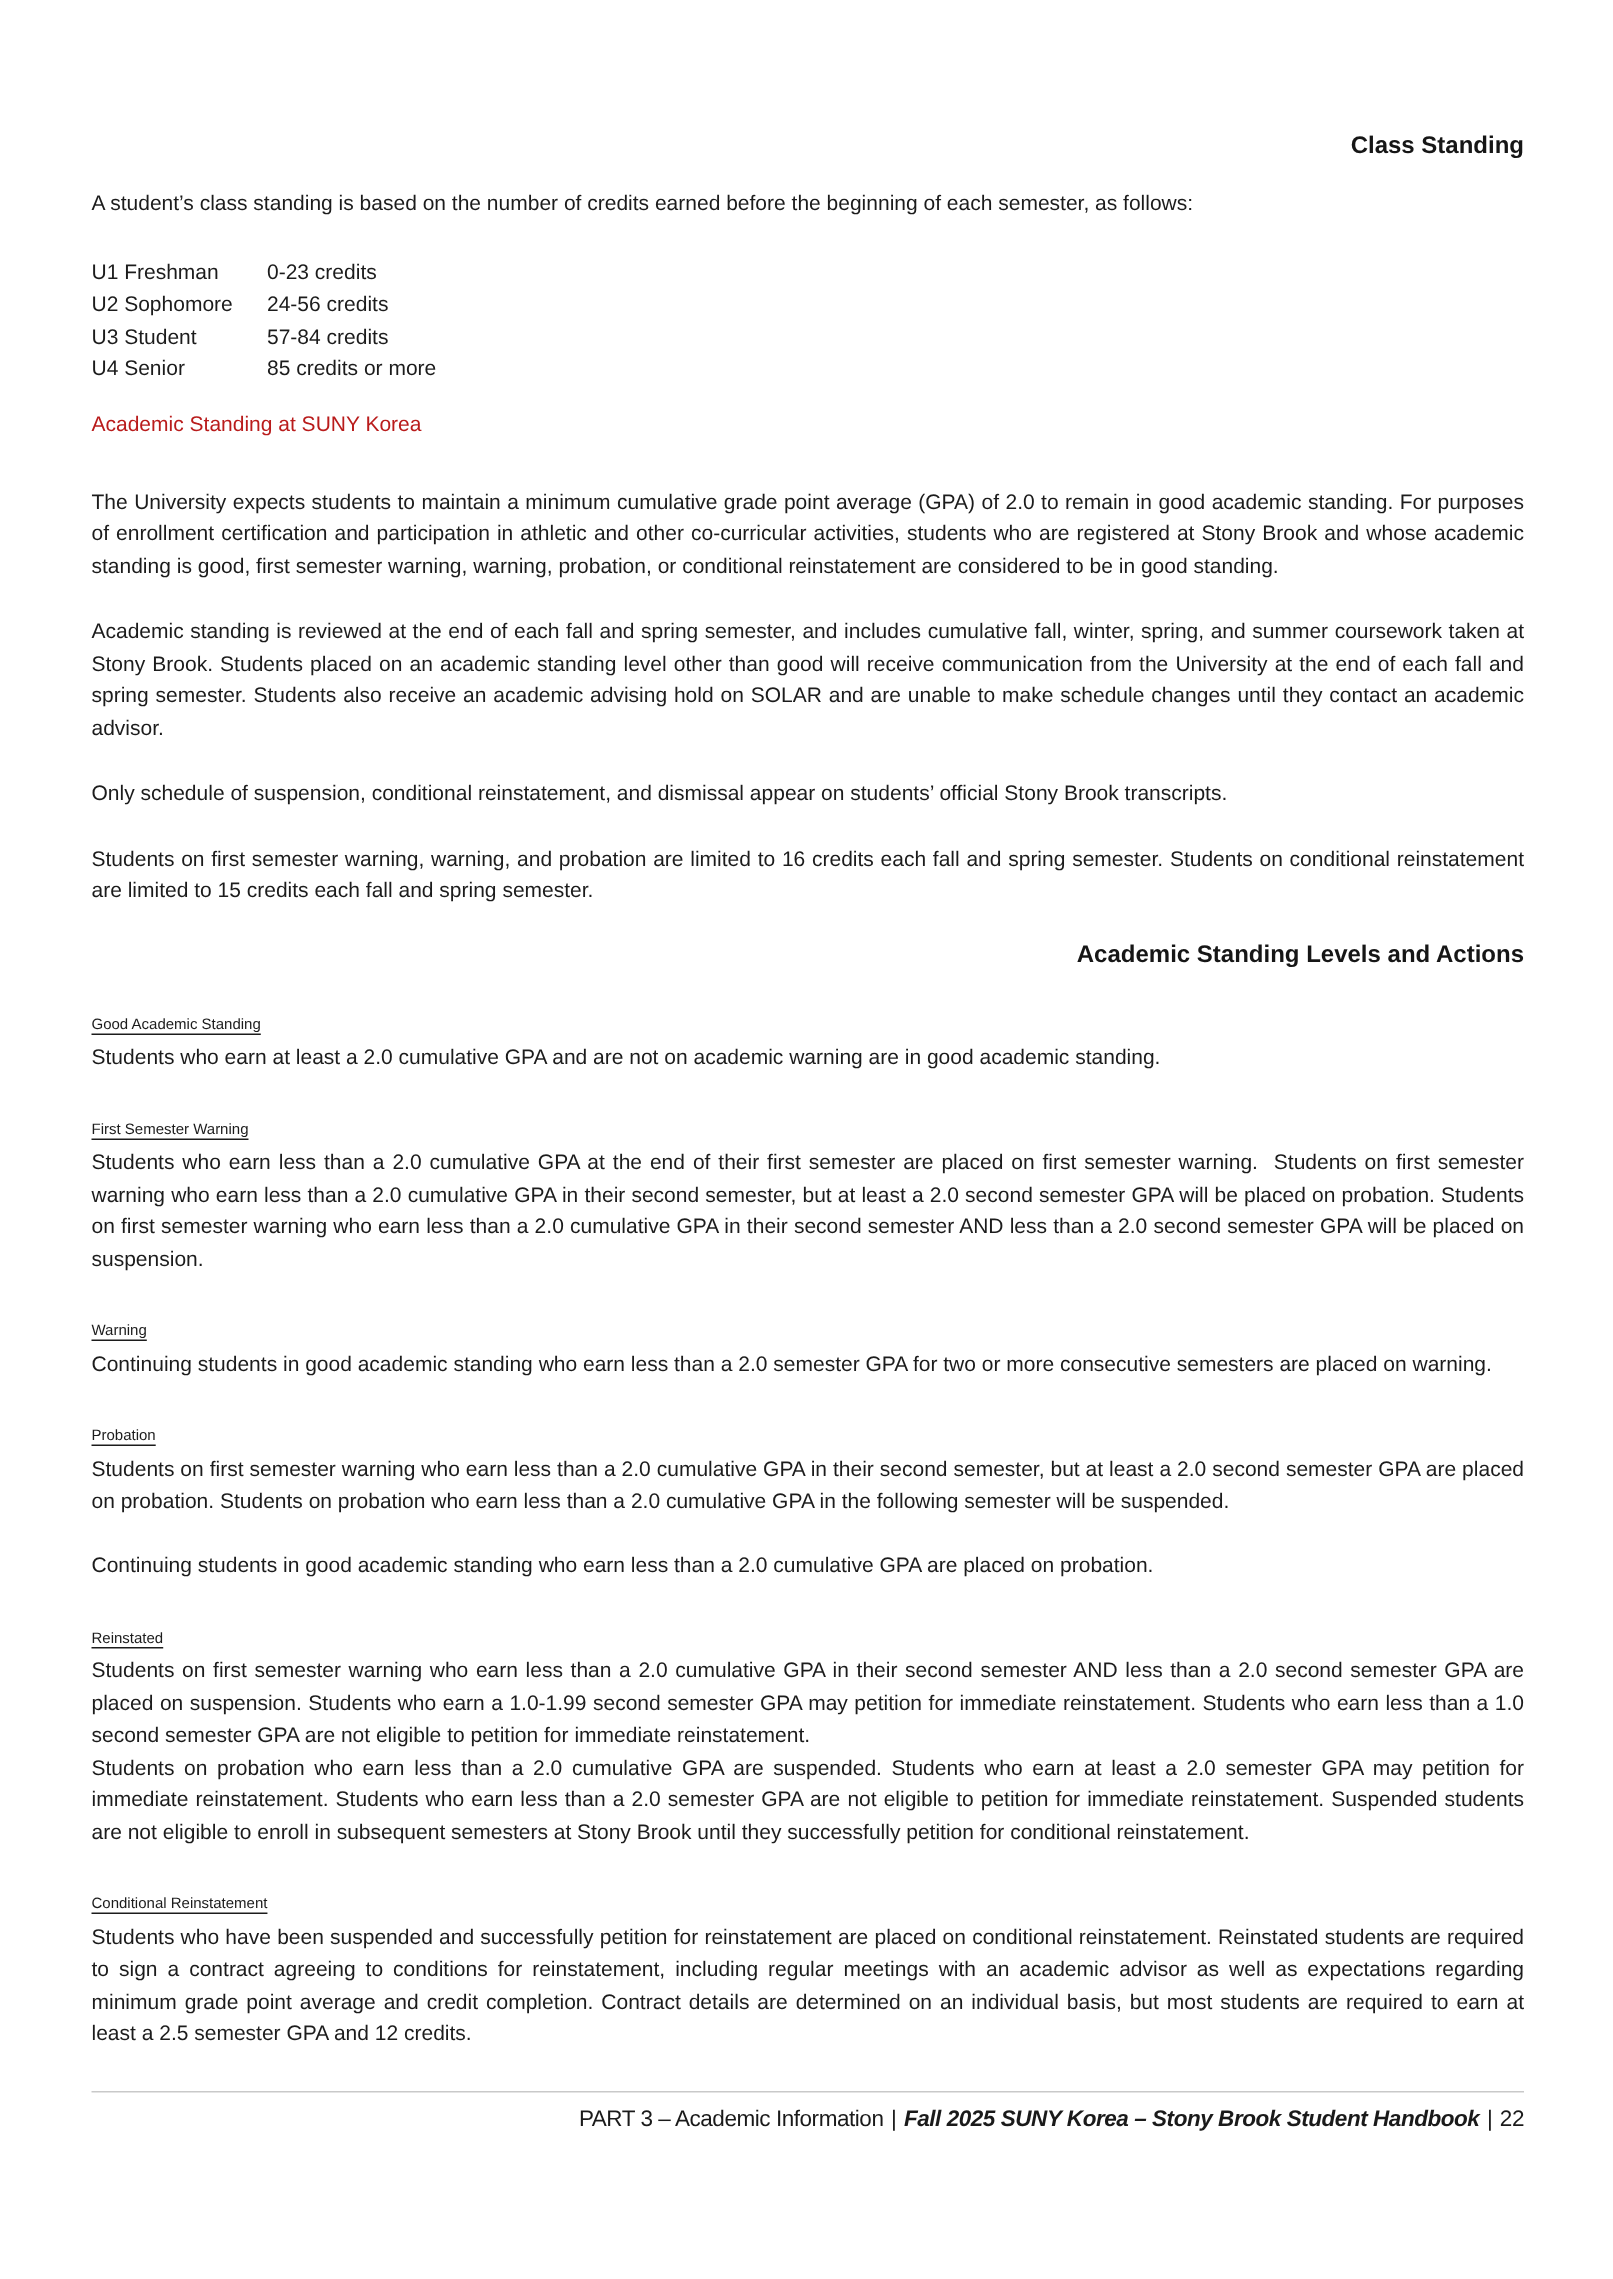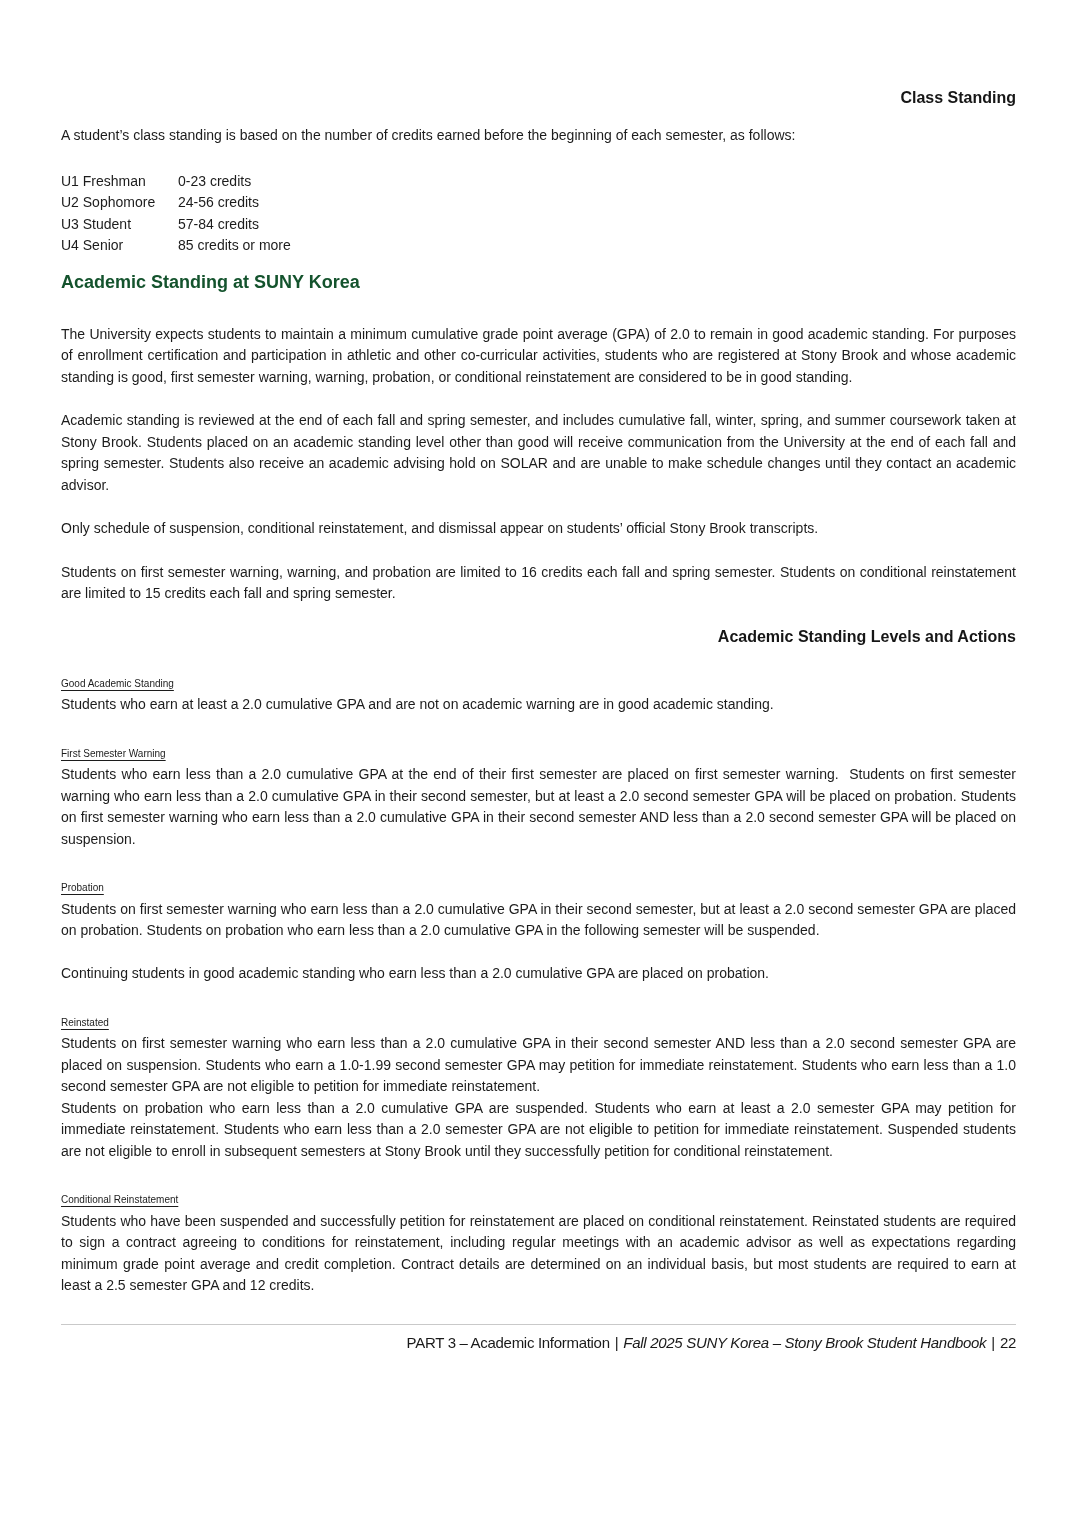--- a/index.html
+++ b/index.html
@@ -28,23 +28,23 @@
     line-height: 21.5px;
     margin: 0 0 22px 0;
     text-align: justify;
     white-space: pre-wrap;
   }
   .intro { margin-bottom: 24px; }
   .cs-list { margin: 0 0 13px 0; }
   .cs-row { font-size: 14px; line-height: 21.5px; }
   .cs-label { display: inline-block; width: 117px; }
   .h-sub {
-    font-size: 18px;
-    font-weight: bold;
-    color: #14532d;
+    font-size: 14px;
+    font-weight: normal;
+    color: #b91c1c;
     line-height: 24px;
     margin: 0 0 30px 0;
   }
   .level { margin: 0 0 27px 0; }
   .level:last-of-type { margin-bottom: 0; }
   .level-title {
     font-size: 10px;
     line-height: 21.5px;
     text-decoration: underline;
     text-underline-offset: 3px;
@@ -63,21 +63,21 @@
   }
   .footer-text {
     margin-top: 9px;
     text-align: right;
     font-size: 15px;
     letter-spacing: -0.3px;
     color: #1a1a1a;
     line-height: 18px;
   }
   .footer-text .sep { margin: 0 5px; }
-  .footer-text .handbook { font-style: italic; }
+  .footer-text .handbook { font-style: italic; font-weight: bold; }
 </style>
 </head>
 <body>
 
 <div class="page">
 
   <div class="h-bold">Class Standing</div>
 
   <div class="para intro">A student’s class standing is based on the number of credits earned before the beginning of each semester, as follows:</div>
 
@@ -111,20 +111,24 @@
   <div class="level">
     <div><span class="level-title">Good Academic Standing</span></div>
     <div class="level-body">Students who earn at least a 2.0 cumulative GPA and are not on academic warning are in good academic standing.</div>
   </div>
 
   <div class="level">
     <div><span class="level-title">First Semester Warning</span></div>
     <div class="level-body">Students who earn less than a 2.0 cumulative GPA at the end of their first semester are placed on first semester warning.  Students on first semester warning who earn less than a 2.0 cumulative GPA in their second semester, but at least a 2.0 second semester GPA will be placed on probation. Students on first semester warning who earn less than a 2.0 cumulative GPA in their second semester AND less than a 2.0 second semester GPA will be placed on suspension.</div>
   </div>
 
+  <div class="level">
+    <div><span class="level-title">Warning</span></div>
+    <div class="level-body">Continuing students in good academic standing who earn less than a 2.0 semester GPA for two or more consecutive semesters are placed on warning.</div>
+  </div>
 
   <div class="level">
     <div><span class="level-title">Probation</span></div>
     <div class="level-body">Students on first semester warning who earn less than a 2.0 cumulative GPA in their second semester, but at least a 2.0 second semester GPA are placed on probation. Students on probation who earn less than a 2.0 cumulative GPA in the following semester will be suspended.
 
 Continuing students in good academic standing who earn less than a 2.0 cumulative GPA are placed on probation.</div>
   </div>
 
   <div class="level">
     <div><span class="level-title">Reinstated</span></div>

